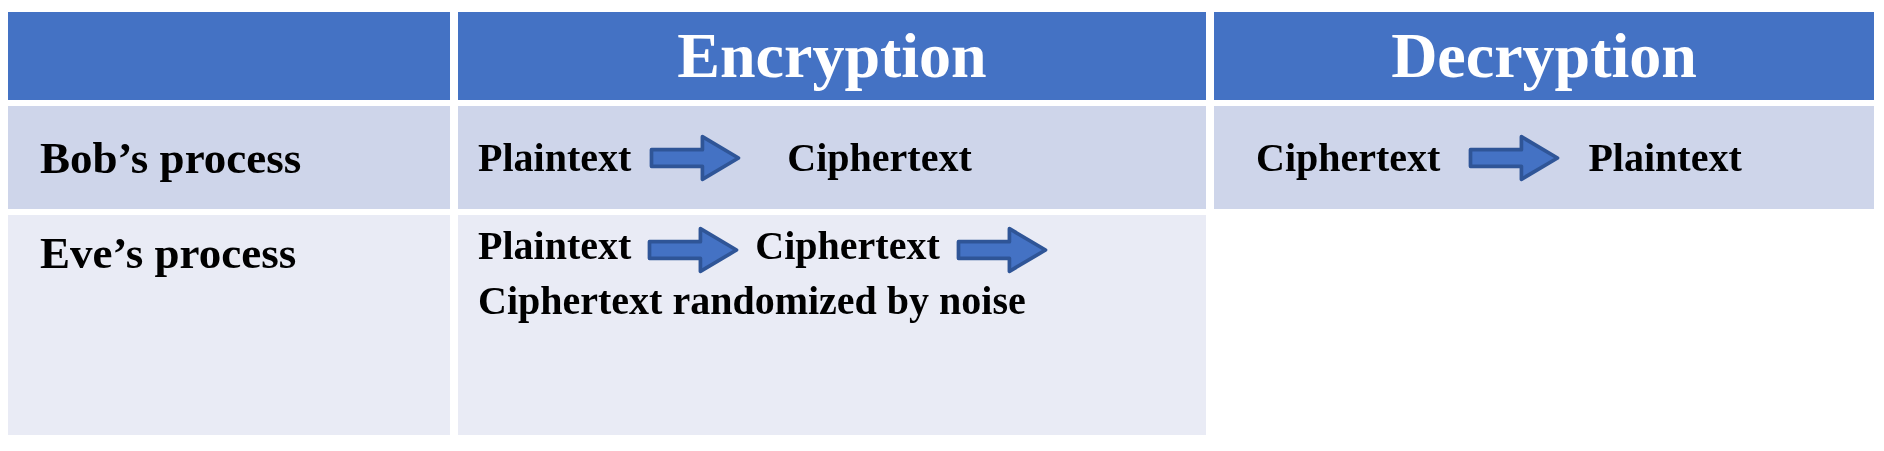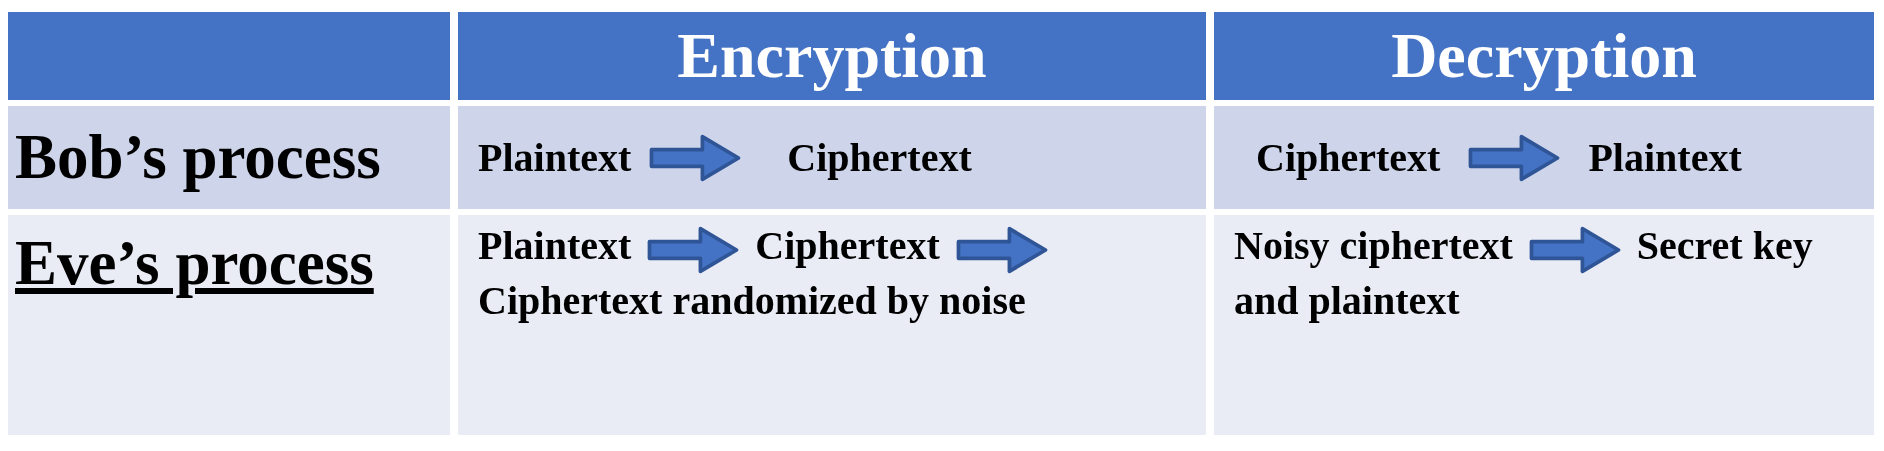--- a/index.html
+++ b/index.html
@@ -41,22 +41,22 @@
     align-items: center;
     justify-content: center;
     font-size: 64px;
     font-weight: bold;
   }
   .band1 { background: var(--row1-bg); }
   .band2 { background: var(--row2-bg); }
   .rowlabel {
     display: flex;
     align-items: center;
-    padding-left: 7px;
-    font-size: 63px;
+    padding-left: 32px;
+    font-size: 45px;
     font-weight: bold;
   }
   .content {
     font-size: 40px;
     font-weight: bold;
   }
   .flexline {
     display: flex;
     align-items: center;
     padding-left: 20px;
@@ -109,36 +109,29 @@
       <span>Ciphertext</span>
     </div>
     <div class="cell band1 content flexline indent-dec">
       <span>Ciphertext</span>
       <svg class="arrow arr-bob-dec" viewBox="0 0 100 54" aria-hidden="true">
           <path d="M3 18 H58 V4 L97 27 L58 50 V36 H3 Z"></path>
         </svg>
       <span>Plaintext</span>
     </div>
 
-    <div class="cell band2 rowlabel" style="align-items: flex-start; padding-top: 12px; text-decoration: underline;">
+    <div class="cell band2 rowlabel" style="align-items: flex-start; padding-top: 12px;">
       <span>Eve’s process</span>
     </div>
     <div class="cell band2 content wrapcell">
       <span>Plaintext</span>
       <svg class="arrow" viewBox="0 0 100 54" aria-hidden="true">
           <path d="M3 18 H58 V4 L97 27 L58 50 V36 H3 Z"></path>
         </svg>
       <span>Ciphertext</span>
       <svg class="arrow" viewBox="0 0 100 54" aria-hidden="true">
           <path d="M3 18 H58 V4 L97 27 L58 50 V36 H3 Z"></path>
         </svg>
       <span>Ciphertext randomized by noise</span>
     </div>
-    <div class="cell band2 content wrapcell">
-      <span>Noisy ciphertext</span>
-      <svg class="arrow" viewBox="0 0 100 54" aria-hidden="true">
-          <path d="M3 18 H58 V4 L97 27 L58 50 V36 H3 Z"></path>
-        </svg>
-      <span>Secret key and plaintext</span>
-    </div>
 
   </div>
 </div>
 
 </body></html>

